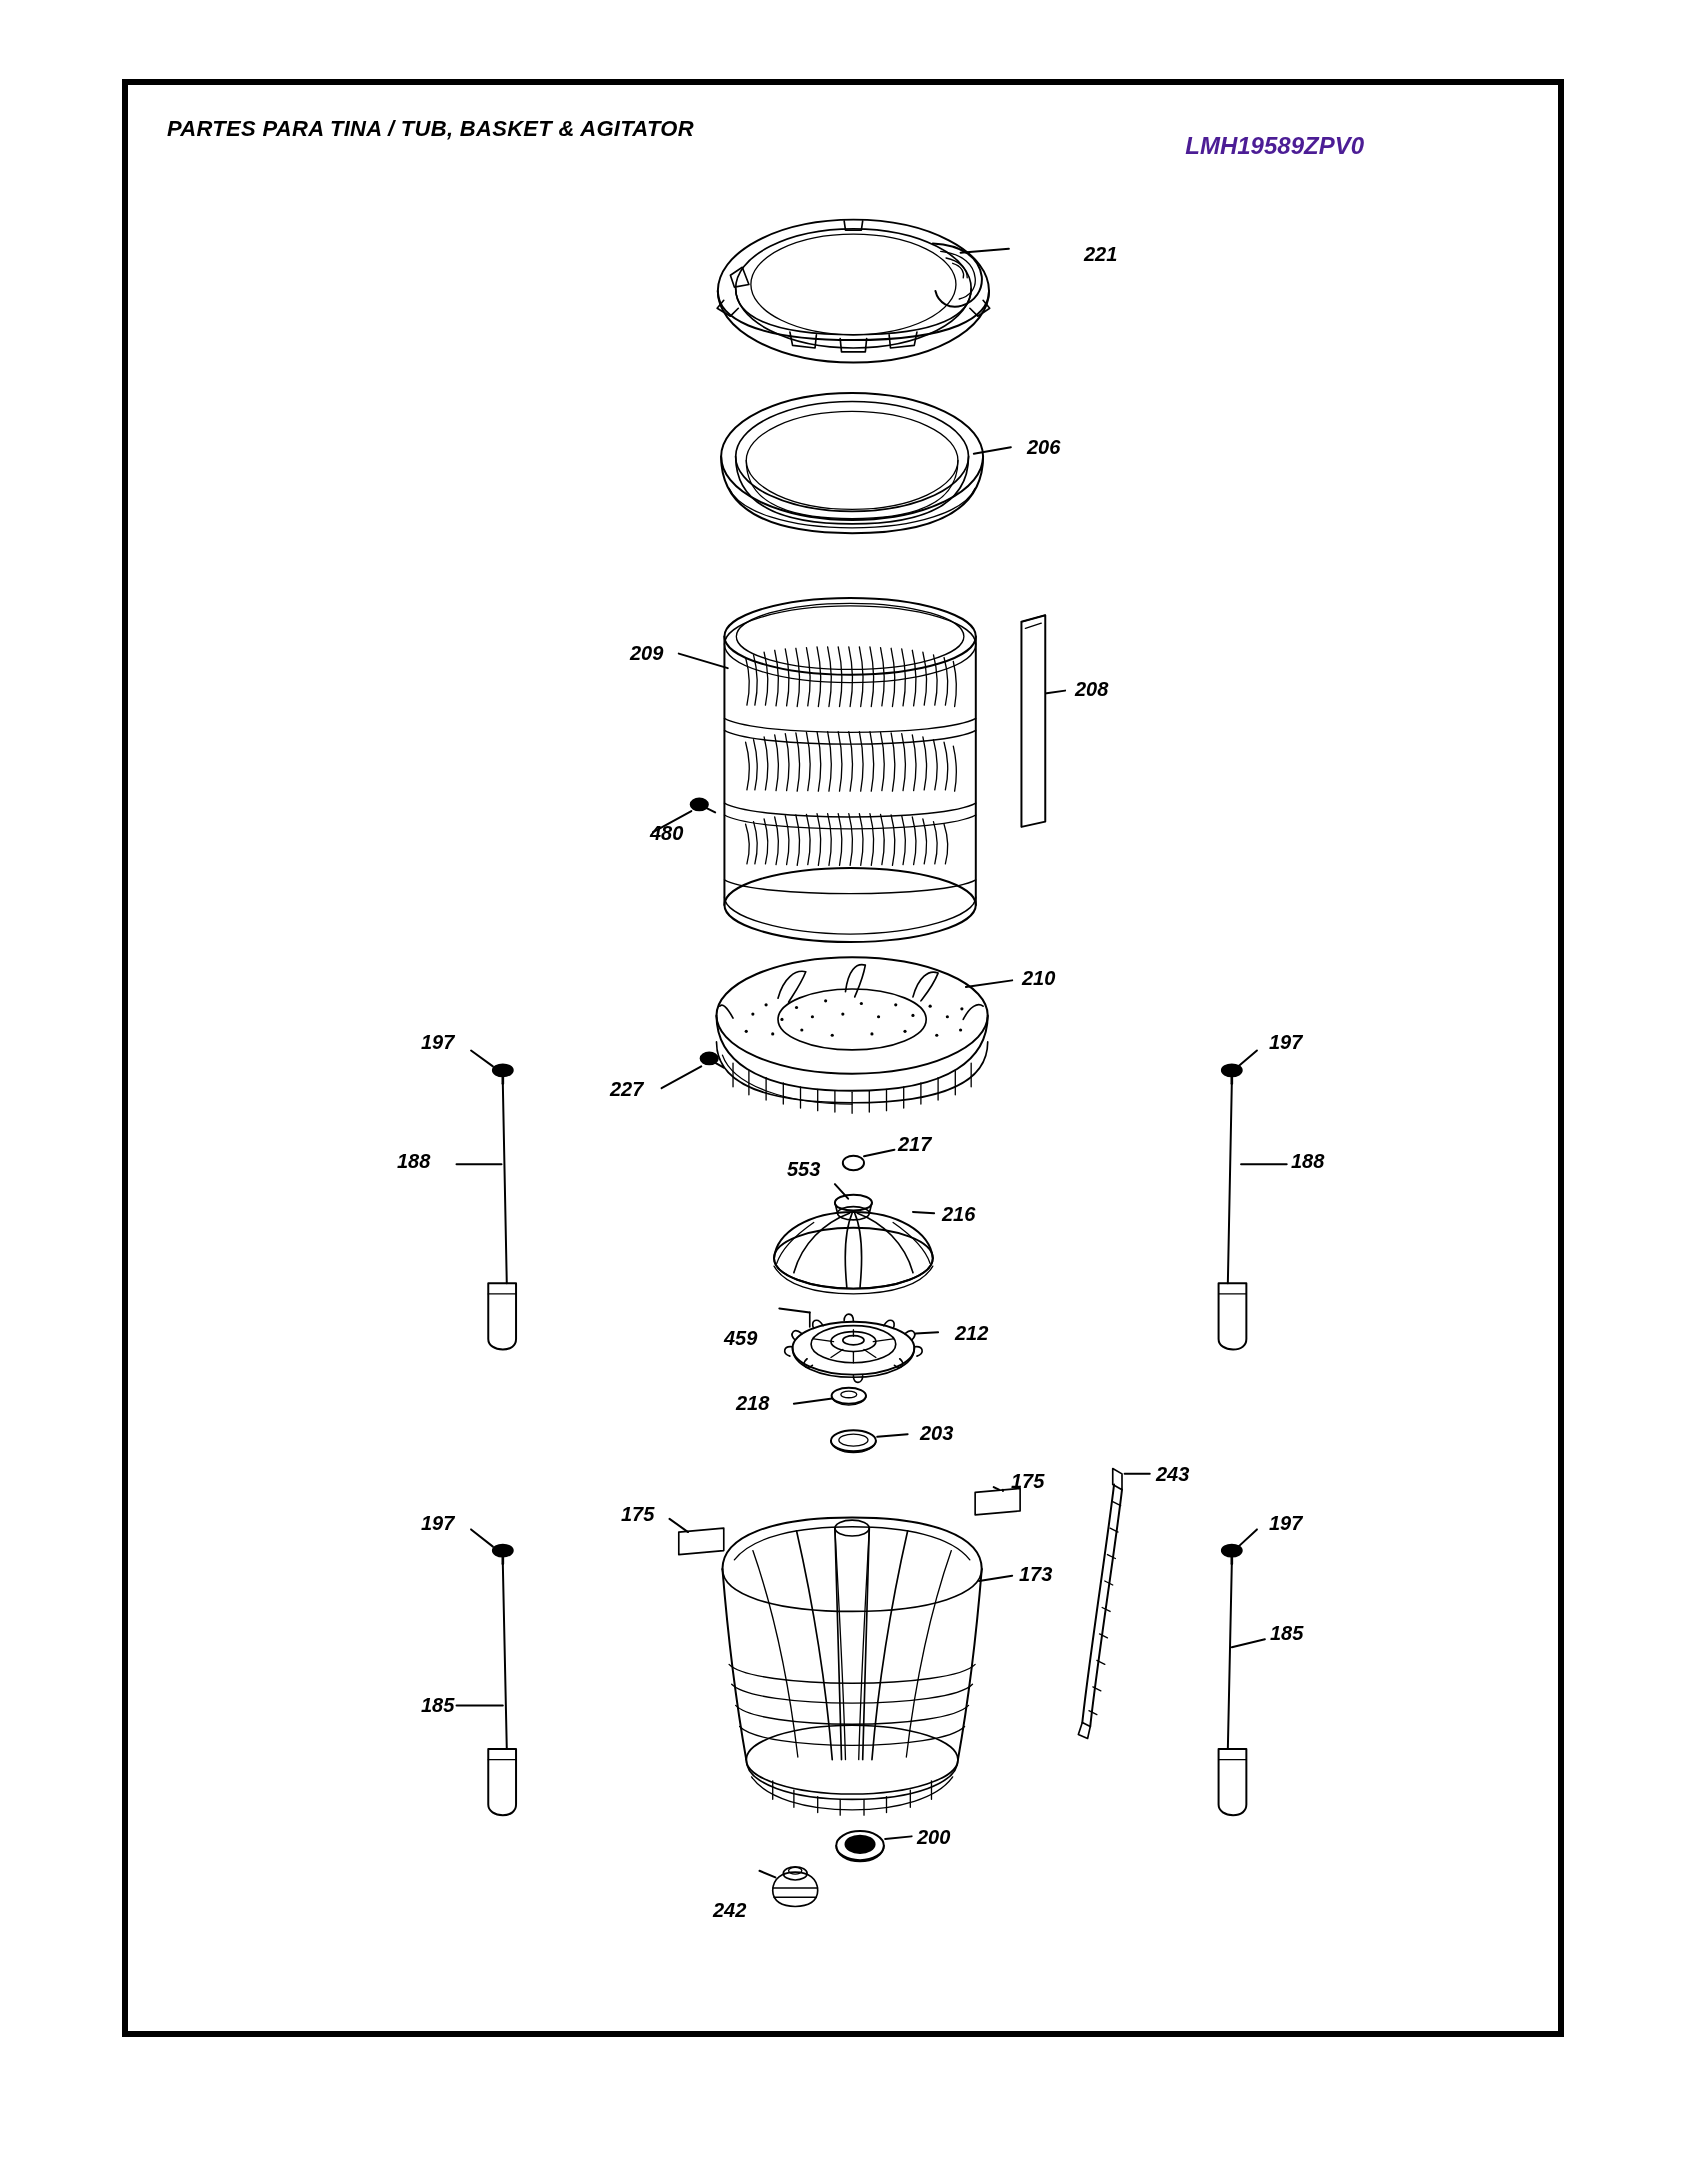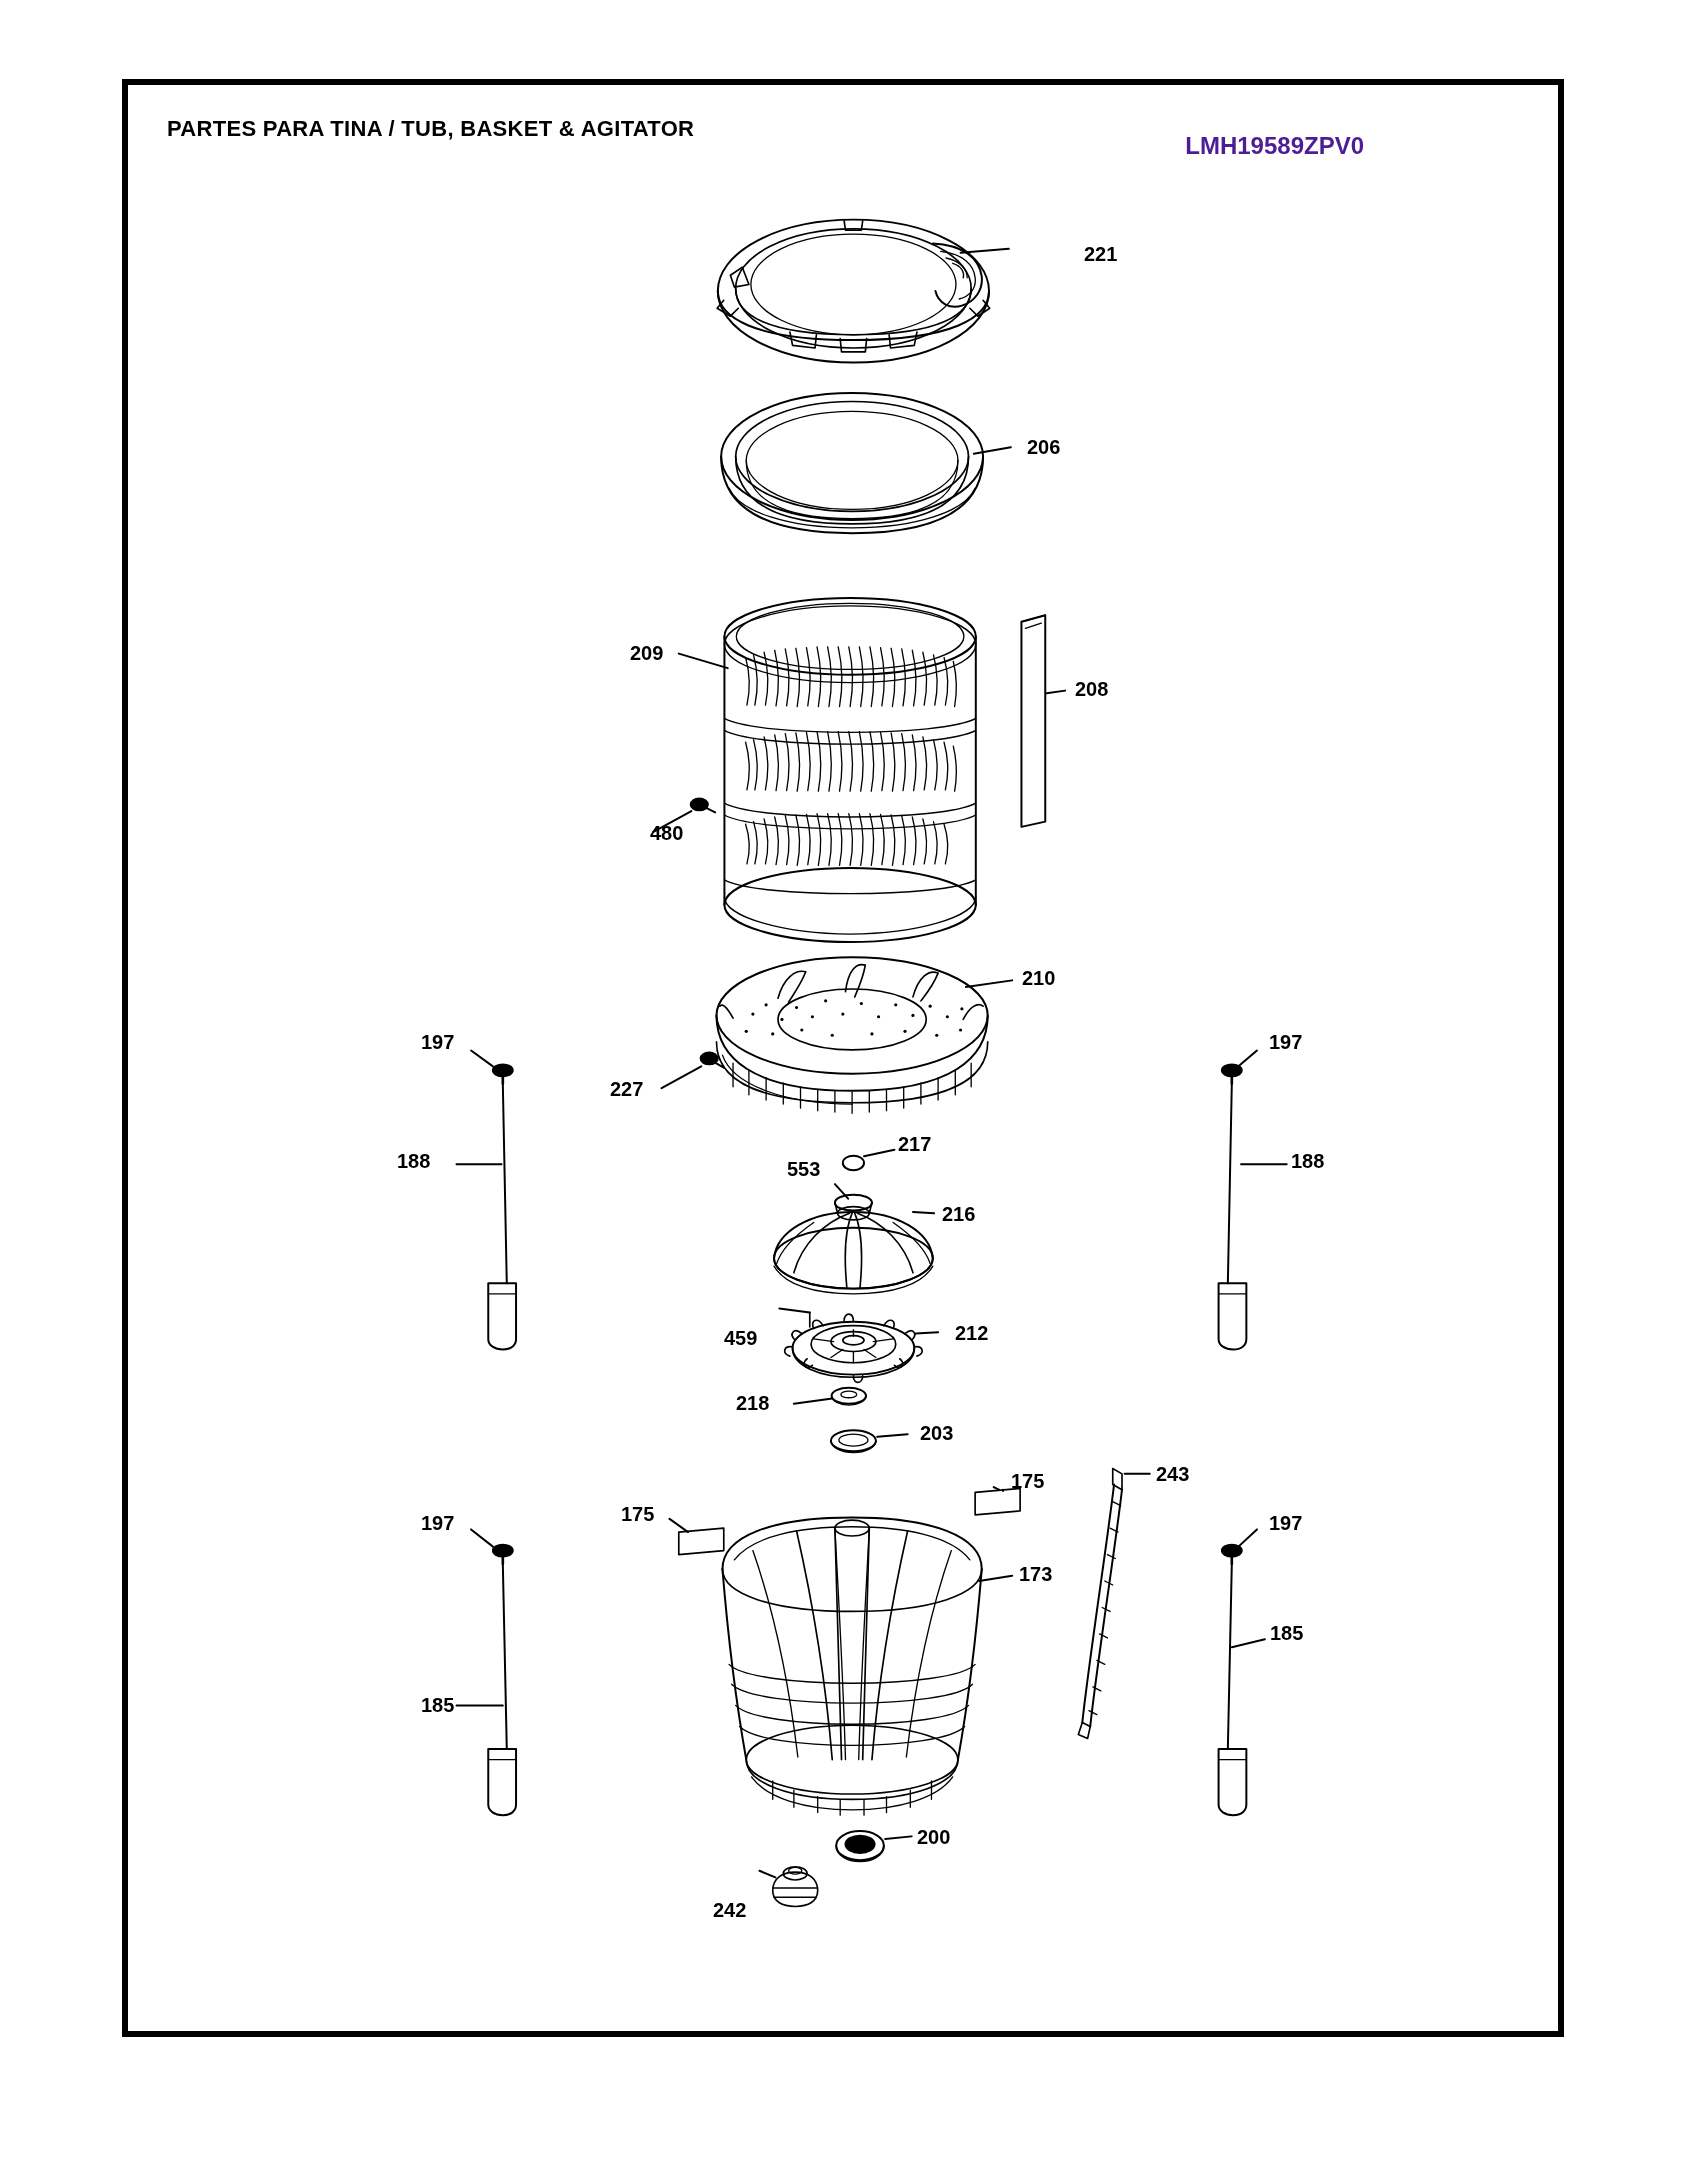--- a/index.html
+++ b/index.html
@@ -12,20 +12,21 @@
     height: 2183px;
     font-family: "Liberation Sans", sans-serif;
     position: relative;
     overflow: hidden;
   }
   #sheet {
     position: absolute;
     left: 0; top: 0;
     width: 1523px;
     height: 2183px;
+    font-style: italic;
   }
   
   .frame {
     position: absolute;
     left: 122px;
     top: 79px;
     width: 1442px;
     height: 1958px;
     border: 6px solid #000;
     box-sizing: border-box;

